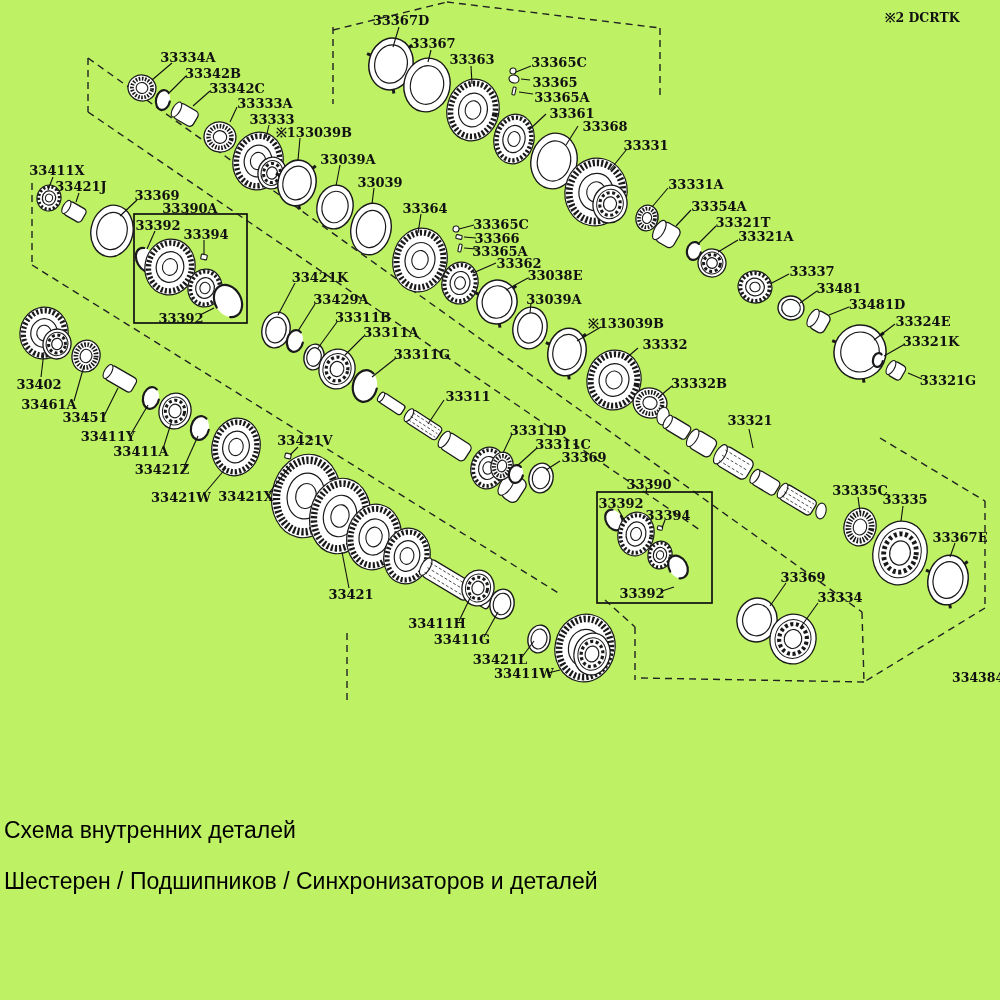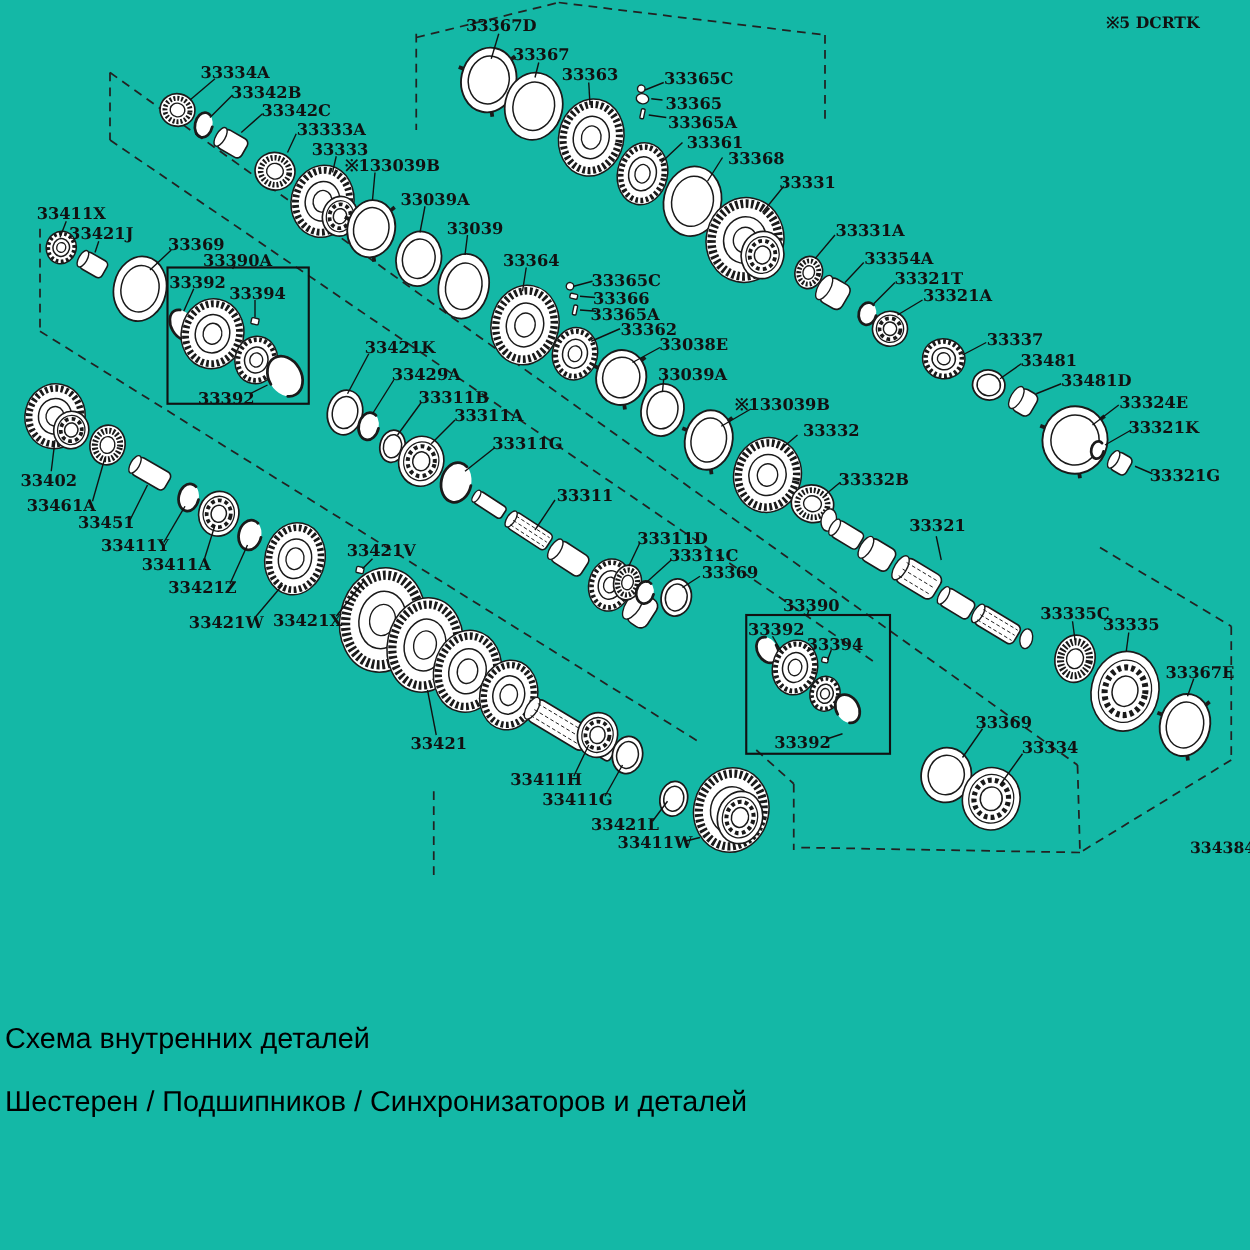--- a/index.html
+++ b/index.html
@@ -1,16 +1,16 @@
 <!DOCTYPE html>
 <html><head>
 <meta charset="utf-8">
 <style>
   html,body{margin:0;padding:0;background:#fff;}
-  #page{position:relative;width:1000px;height:1000px;background:#14b8a6;overflow:hidden;
+  #page{position:relative;width:1000px;height:1000px;background:#bef264;overflow:hidden;
         font-family:"Liberation Sans",sans-serif;}
   #diagram-svg{position:absolute;left:0;top:0;}
   .lbl{font-family:"DejaVu Serif",serif;font-weight:bold;font-size:13px;fill:#111;}
   .lead{stroke:#111;stroke-width:1.1;fill:none;}
   .dash{stroke:#222;stroke-width:1.4;stroke-dasharray:7 5;fill:none;}
   .solidbox{fill:none;stroke:#111;stroke-width:1.7;}
   .pt{stroke:#1a1a1a;fill:#fff;}
   .cap{position:absolute;left:4px;width:100%;text-align:left;color:#000;
        font-family:"Liberation Sans",sans-serif;font-size:23px;font-weight:400;}
   .note{position:absolute;color:#111;font-family:"DejaVu Serif",serif;
@@ -655,17 +655,17 @@
       <text x="803" y="582" class="lbl" text-anchor="middle">33369</text>
       <line x1="818" y1="603" x2="800" y2="628" class="lead"></line>
       <text x="840" y="602" class="lbl" text-anchor="middle">33334</text>
       <line x1="858" y1="497" x2="860" y2="512" class="lead"></line>
       <text x="860" y="495" class="lbl" text-anchor="middle">33335C</text>
       <line x1="903" y1="506" x2="901" y2="521" class="lead"></line>
       <text x="905" y="504" class="lbl" text-anchor="middle">33335</text>
       <line x1="955" y1="543" x2="950" y2="557" class="lead"></line>
       <text x="960" y="542" class="lbl" text-anchor="middle">33367E</text>
     </svg>
-  <div class="note" style="left:885px;top:9px;">※5 DCRTK</div>
+  <div class="note" style="left:885px;top:9px;">※2 DCRTK</div>
   <div class="note" style="left:952px;top:670px;">334384</div>
   <div class="cap" style="top:817px;">Схема внутренних деталей</div>
   <div class="cap" style="top:868px;">Шестерен / Подшипников / Синхронизаторов и деталей</div>
 </div>
 
 </body></html>

